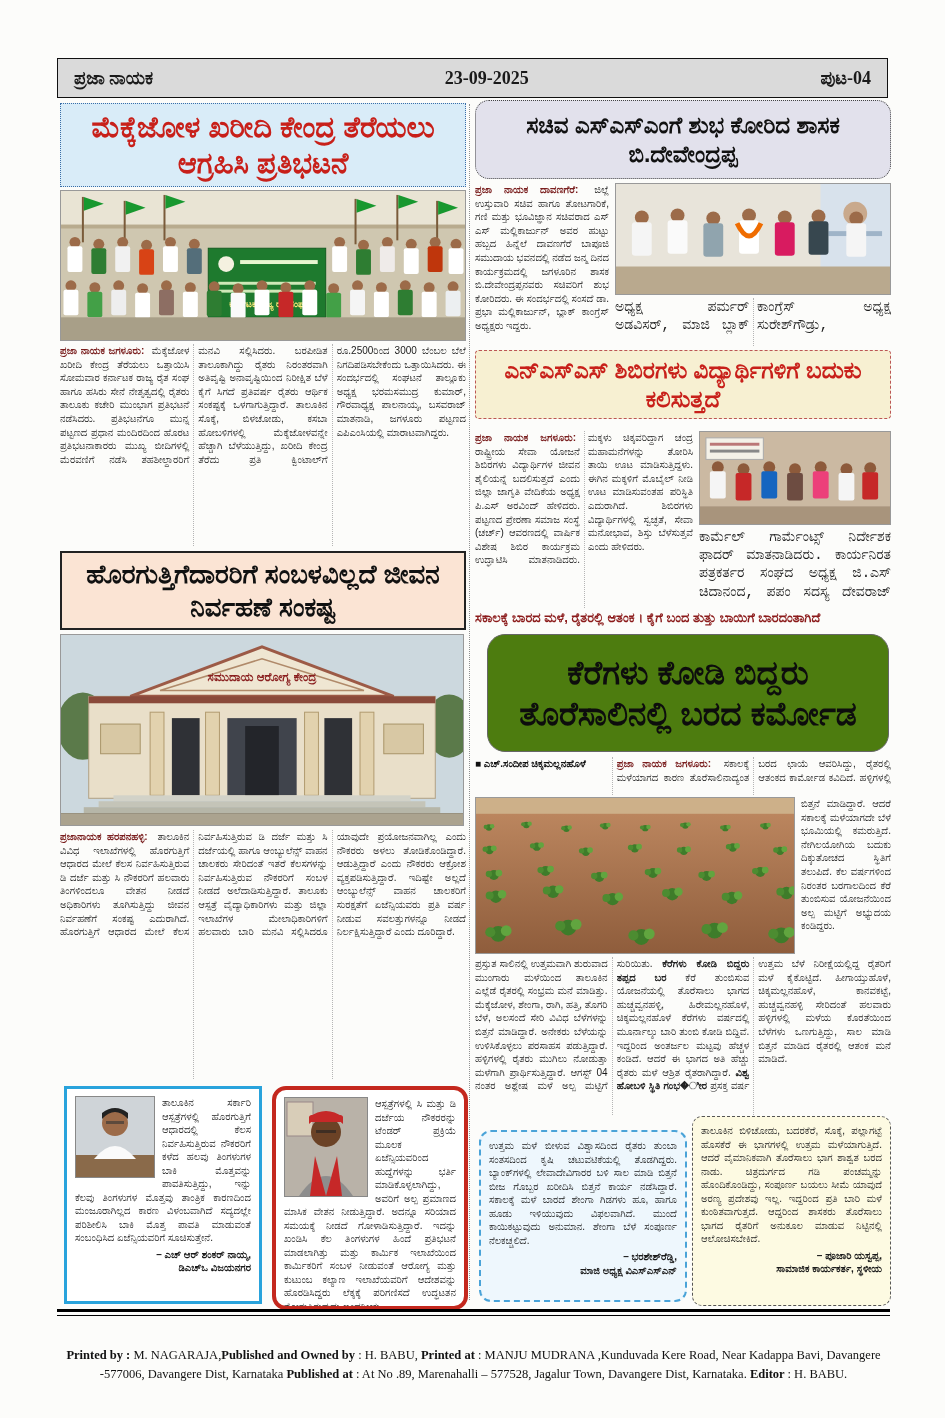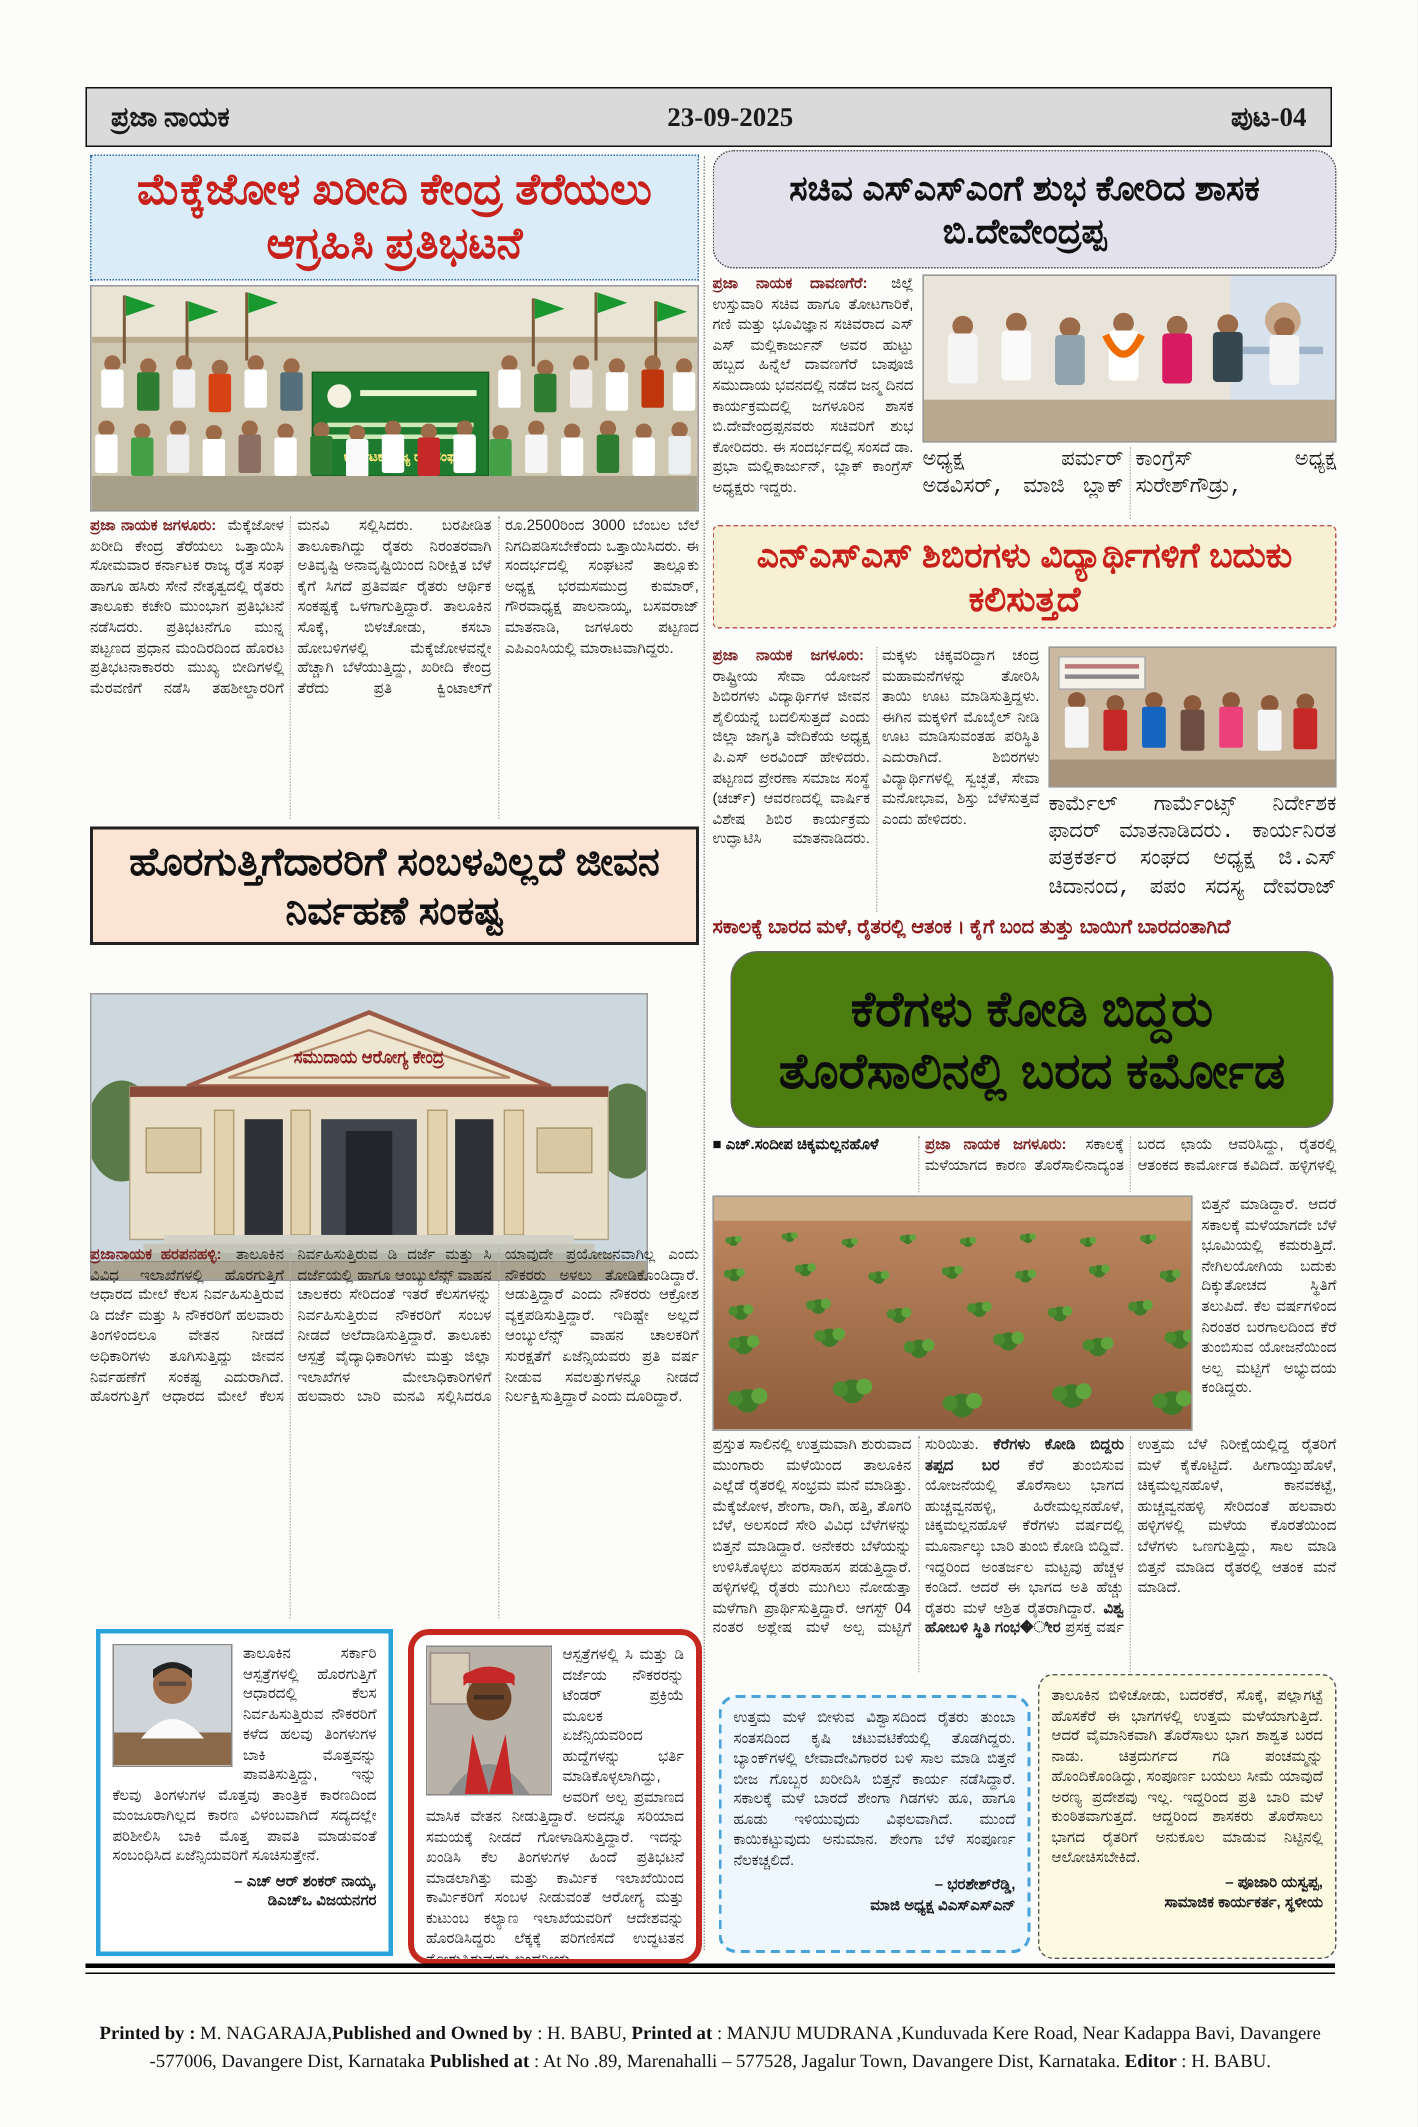--- a/index.html
+++ b/index.html
@@ -124,21 +124,21 @@
 
   <div class="abs bt c3" style="left:60px;top:344px;width:406px;height:202px;">
     <span class="dl">ಪ್ರಜಾ ನಾಯಕ ಜಗಳೂರು:</span>
     <span>ಮೆಕ್ಕೆಜೋಳ ಖರೀದಿ ಕೇಂದ್ರ ತೆರೆಯಲು ಒತ್ತಾಯಿಸಿ ಸೋಮವಾರ ಕರ್ನಾಟಕ ರಾಜ್ಯ ರೈತ ಸಂಘ ಹಾಗೂ ಹಸಿರು ಸೇನೆ ನೇತೃತ್ವದಲ್ಲಿ ರೈತರು ತಾಲೂಕು ಕಚೇರಿ ಮುಂಭಾಗ ಪ್ರತಿಭಟನೆ ನಡೆಸಿದರು. ಪ್ರತಿಭಟನೆಗೂ ಮುನ್ನ ಪಟ್ಟಣದ ಪ್ರಧಾನ ಮಂದಿರದಿಂದ ಹೊರಟ ಪ್ರತಿಭಟನಾಕಾರರು ಮುಖ್ಯ ಬೀದಿಗಳಲ್ಲಿ ಮೆರವಣಿಗೆ ನಡೆಸಿ ತಹಶೀಲ್ದಾರರಿಗೆ ಮನವಿ ಸಲ್ಲಿಸಿದರು. ಬರಪೀಡಿತ ತಾಲೂಕಾಗಿದ್ದು ರೈತರು ನಿರಂತರವಾಗಿ ಅತಿವೃಷ್ಟಿ ಅನಾವೃಷ್ಟಿಯಿಂದ ನಿರೀಕ್ಷಿತ ಬೆಳೆ ಕೈಗೆ ಸಿಗದೆ ಪ್ರತಿವರ್ಷ ರೈತರು ಆರ್ಥಿಕ ಸಂಕಷ್ಟಕ್ಕೆ ಒಳಗಾಗುತ್ತಿದ್ದಾರೆ. ತಾಲೂಕಿನ ಸೊಕ್ಕೆ, ಬಿಳಚೋಡು, ಕಸಬಾ ಹೋಬಳಿಗಳಲ್ಲಿ ಮೆಕ್ಕೆಜೋಳವನ್ನೇ ಹೆಚ್ಚಾಗಿ ಬೆಳೆಯುತ್ತಿದ್ದು, ಖರೀದಿ ಕೇಂದ್ರ ತೆರೆದು ಪ್ರತಿ ಕ್ವಿಂಟಾಲ್‌ಗೆ ರೂ.2500ರಿಂದ 3000 ಬೆಂಬಲ ಬೆಲೆ ನಿಗದಿಪಡಿಸಬೇಕೆಂದು ಒತ್ತಾಯಿಸಿದರು. ಈ ಸಂದರ್ಭದಲ್ಲಿ ಸಂಘಟನೆ ತಾಲ್ಲೂಕು ಅಧ್ಯಕ್ಷ ಭರಮಸಮುದ್ರ ಕುಮಾರ್, ಗೌರವಾಧ್ಯಕ್ಷ ಪಾಲನಾಯ್ಕ, ಬಸವರಾಜ್ ಮಾತನಾಡಿ, ಜಗಳೂರು ಪಟ್ಟಣದ ಎಪಿಎಂಸಿಯಲ್ಲಿ ಮಾರಾಟವಾಗಿದ್ದರು.</span>
   </div>
 
   <div class="abs hbox hb-out" style="left:60px;top:551px;width:406px;height:79px;">
     <span>ಹೊರಗುತ್ತಿಗೆದಾರರಿಗೆ ಸಂಬಳವಿಲ್ಲದೆ ಜೀವನ ನಿರ್ವಹಣೆ ಸಂಕಷ್ಟ</span>
   </div>
 
-  <div class="abs ph" style="left:60px;top:662px;width:372px;height:192px;">
+  <div class="abs ph" style="left:60px;top:634px;width:404px;height:192px;">
     <svg viewBox="0 0 406 192" preserveAspectRatio="none">
       <rect width="406" height="192" fill="#ccd8de"></rect>
       <ellipse cx="22" cy="92" rx="26" ry="34" fill="#5b7a4a"></ellipse>
       <ellipse cx="390" cy="88" rx="24" ry="30" fill="#64835200"></ellipse>
       <ellipse cx="392" cy="92" rx="24" ry="32" fill="#5b7a4a"></ellipse>
       <rect x="28" y="62" width="350" height="103" fill="#e9dfc9" stroke="#b0a084"></rect>
       <polygon points="70,62 336,62 203,12" fill="#efe6d2" stroke="#9c5a46" stroke-width="3"></polygon>
       <polygon points="100,56 306,56 203,24" fill="none" stroke="#b08a6a" stroke-width="1.5"></polygon>
       <text x="203" y="46" text-anchor="middle" font-size="12" font-weight="bold" fill="#8a1f1f">ಸಮುದಾಯ ಆರೋಗ್ಯ ಕೇಂದ್ರ</text>
       <rect x="28" y="62" width="350" height="7" fill="#8a4a3a"></rect>

